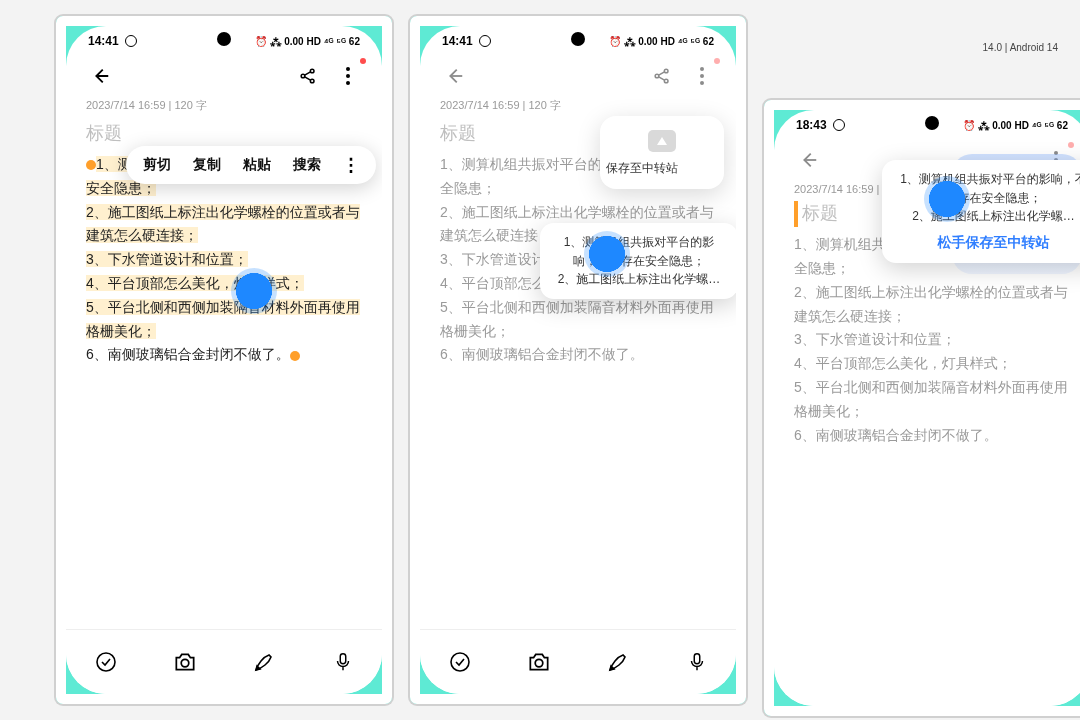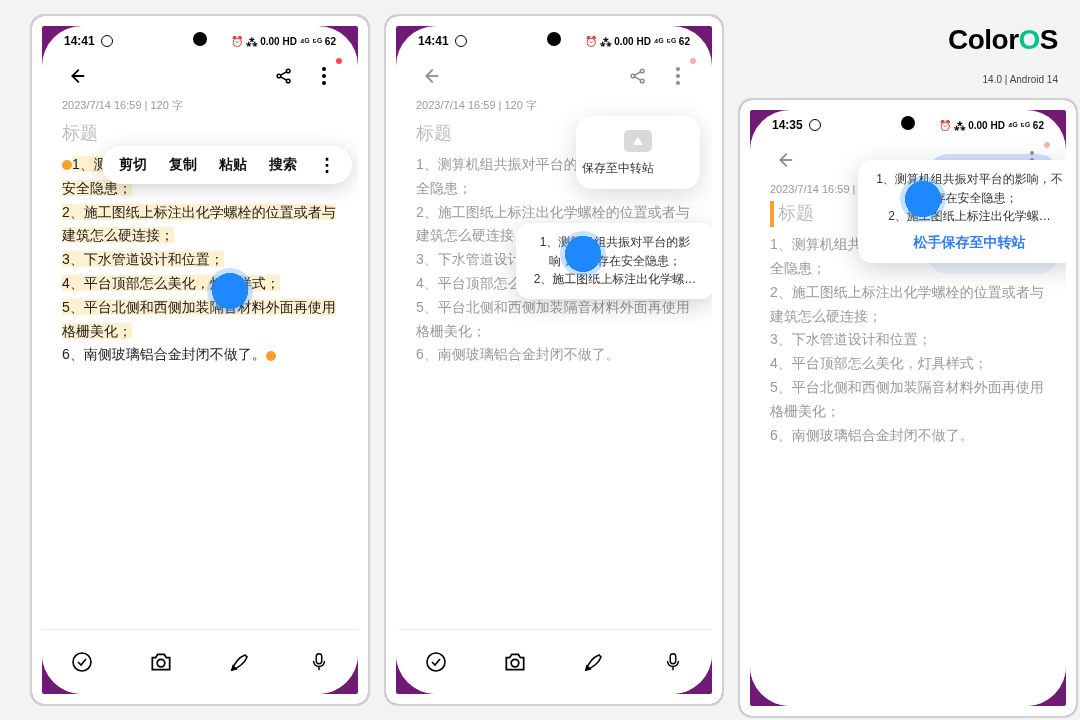--- a/index.html
+++ b/index.html
@@ -1,21 +1,21 @@
 <!DOCTYPE html>
 <html><head>
 <meta charset="utf-8">
 <style>
   html,body{margin:0;padding:0;font-family:-apple-system,BlinkMacSystemFont,"Segoe UI","PingFang SC","Microsoft YaHei",sans-serif;background:#f3f3f3;width:1080px;height:720px;overflow:hidden;}
   .stage{position:relative;width:1080px;height:720px;}
   .brand{position:absolute;right:22px;top:24px;text-align:right;}
   .brand .logo{font-size:28px;font-weight:600;letter-spacing:-0.5px;color:#000;}
   .brand .logo .dot{color:#00c389;}
   .brand .sub{font-size:10px;color:#444;margin-top:18px;}
-  .phone{position:absolute;width:336px;height:688px;border-radius:12px;background:#701a75;box-shadow:0 0 0 2px #d0d0d0, inset 0 0 0 10px #fff;overflow:hidden;}
+  .phone{position:absolute;width:336px;height:688px;border-radius:7px;background:#5eead4;box-shadow:0 0 0 2px #d0d0d0, inset 0 0 0 10px #fff;overflow:hidden;margin-left:24px;}
   .phone.p1{left:32px;top:16px;}
   .phone.p2{left:386px;top:16px;}
   .phone.p3{left:740px;top:100px;width:336px;height:616px;}
   .screen{position:absolute;inset:10px;border-radius:40px;background:#fff;overflow:hidden;}
   .notch{position:absolute;left:50%;top:6px;transform:translateX(-50%);width:14px;height:14px;border-radius:50%;background:#000;z-index:60;}
   .status{height:30px;display:flex;align-items:center;justify-content:space-between;padding:0 22px;font-size:12px;font-weight:600;color:#000;}
   .status .left{display:flex;gap:6px;align-items:center;}
   .status .left .dot{width:10px;height:10px;border:1.5px solid #000;border-radius:50%;position:relative;}
   .status .right{display:flex;gap:3px;align-items:center;font-size:10px;}
   .status .right span{font-size:10px;}
@@ -47,21 +47,20 @@
   .bottom{position:absolute;bottom:0;left:0;right:0;height:64px;border-top:1px solid #eee;display:flex;justify-content:space-around;align-items:center;background:#fff;}
   .bottom.noborder{border-top:none;}
   svg{display:block;}
   .dim{opacity:.45;}
 </style>
 </head>
 <body>
 <div class="stage">
 
 <div class="brand">
-  <div class="logo"><span>Color</span><span class="dot">O</span><span>S</span></div>
   <div class="sub">14.0 | Android 14</div>
 </div>
 
 <div class="phone p1">
 
   <div class="screen">
     <div class="notch"></div>
     <div class="status">
       <div class="left">
             <span>14:41</span>
@@ -233,21 +232,21 @@
     </div>
   </div>
 </div>
 
 <div class="phone p3">
 
   <div class="screen">
     <div class="notch"></div>
     <div class="status">
       <div class="left">
-            <span>14:35</span>
+            <span>18:43</span>
             <span class="dot"></span>
           </div>
       <div class="right">
             <span>⏰ ⁂ 0.00 HD ⁴ᴳ ⁵ᴳ 62</span>
           </div>
     </div>
     <div class="topbar dim">
       <div class="icon-btn">
         <svg width="22" height="22" viewBox="0 0 24 24" fill="none" stroke="#000" stroke-width="2">
               <path d="M15 5l-7 7 7 7"></path>

